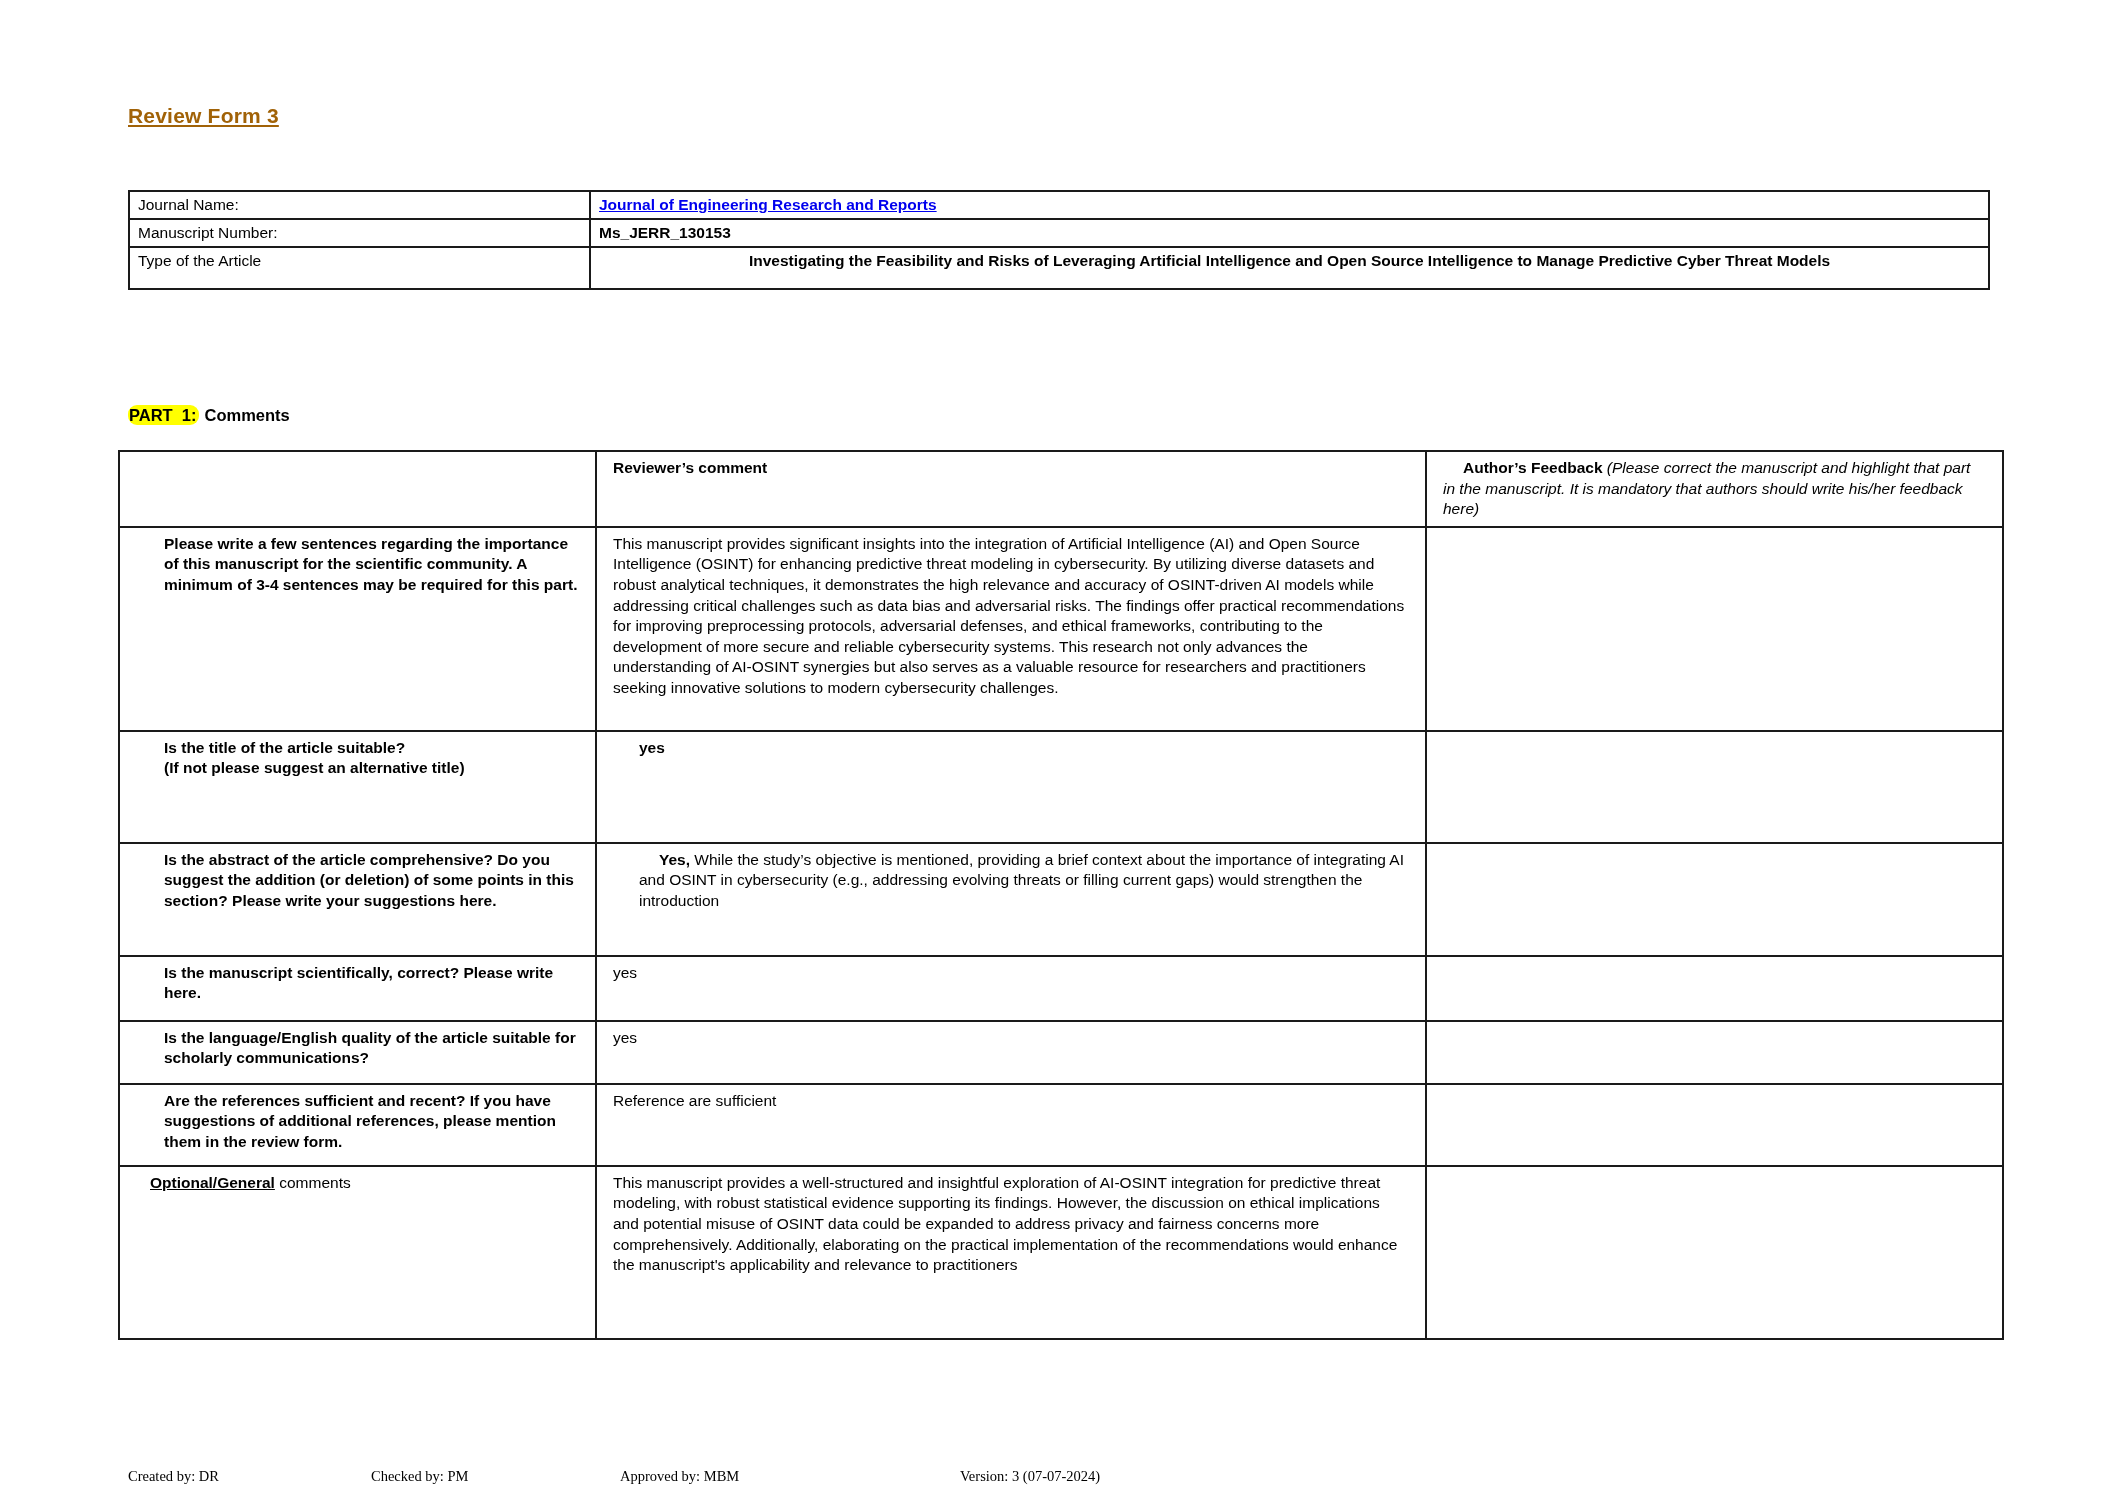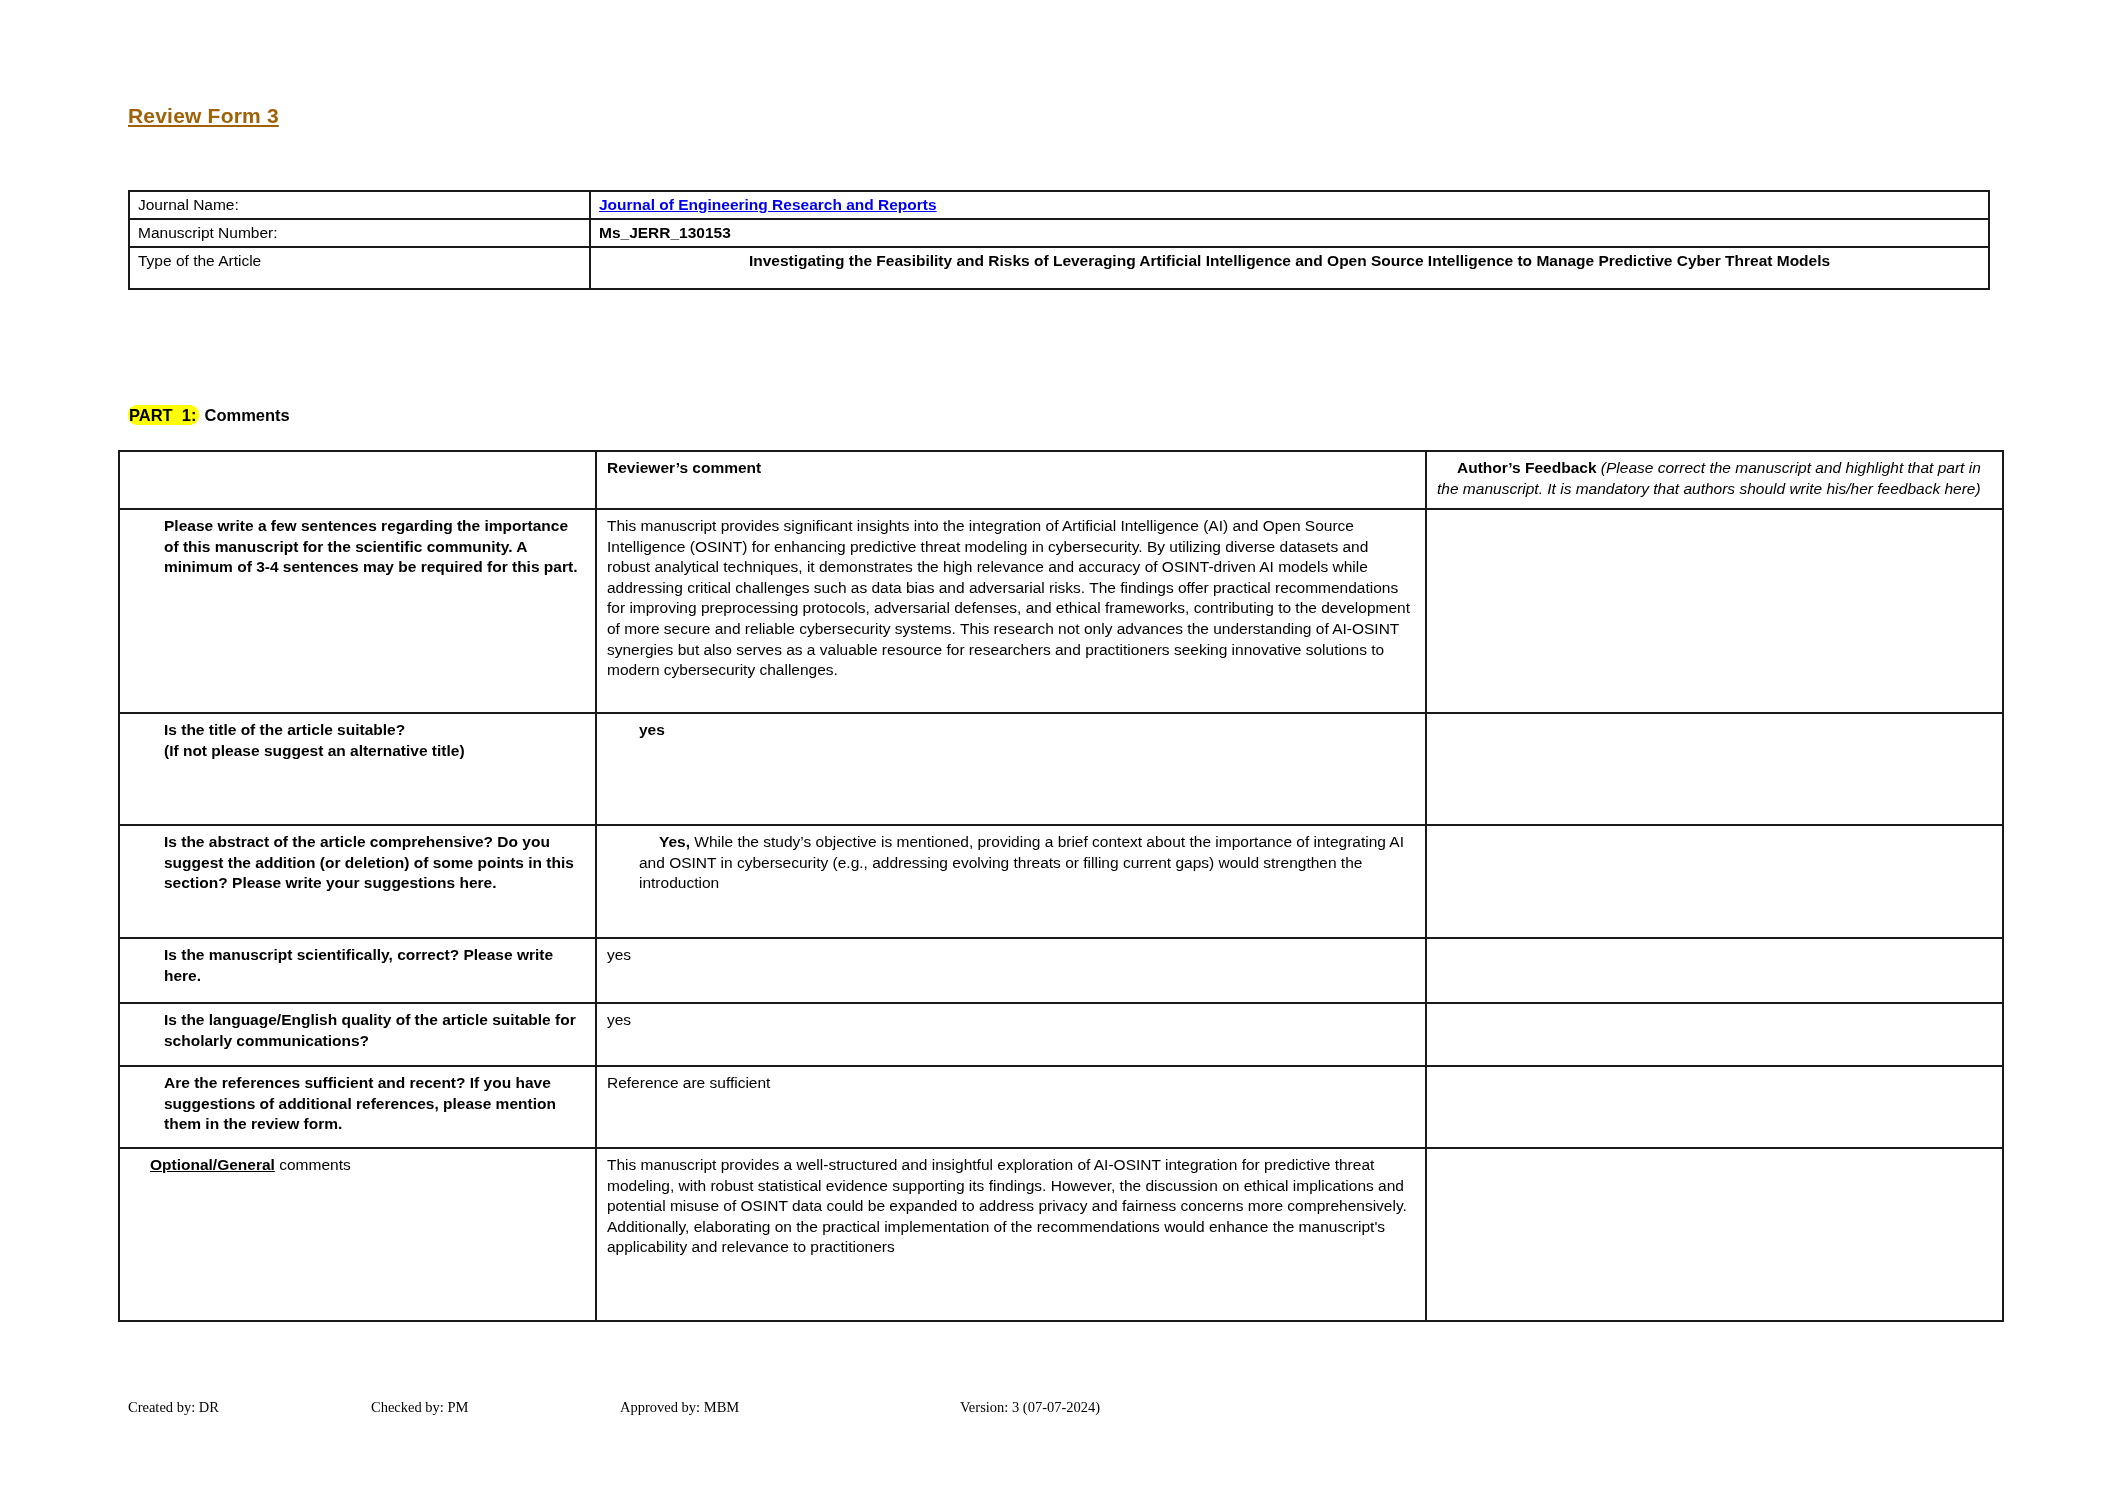--- a/index.html
+++ b/index.html
@@ -58,32 +58,32 @@
   .part1-label { margin-left: 6px; }
 
   
   .comments-table {
     position: absolute;
     left: 118px;
     top: 450px;
     width: 1884px;
     font-size: 15.5px;
   }
-  .comments-table td { padding: 6px 10px; line-height: 1.33; border-radius: 14px; }
+  .comments-table td { padding: 6px 16px; line-height: 1.33; border-radius: 14px; }
   td.q-cell { font-weight: bold; padding-left: 44px; }
   td.q-cell-flush { padding-left: 10px; font-weight: normal; }
   .q2 { display: block; }
   td.c-indent { padding-left: 42px; }
   .u { text-decoration: underline; }
   .hdr-author-note { font-style: italic; font-weight: normal; }
 
   
   .footer-item {
     position: absolute;
-    top: 1399px;
+    top: 1468px;
     font-family: "Liberation Serif", serif;
     font-size: 14.5px;
     color: #000;
   }
   .f1 { left: 128px; }
   .f2 { left: 371px; }
   .f3 { left: 620px; }
   .f4 { left: 960px; }
 </style>
 </head>

